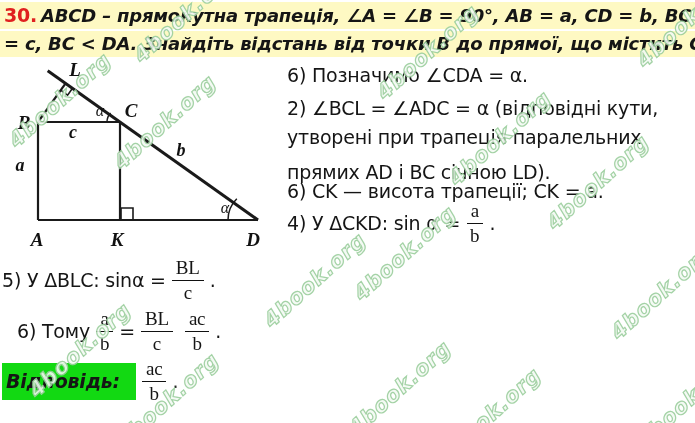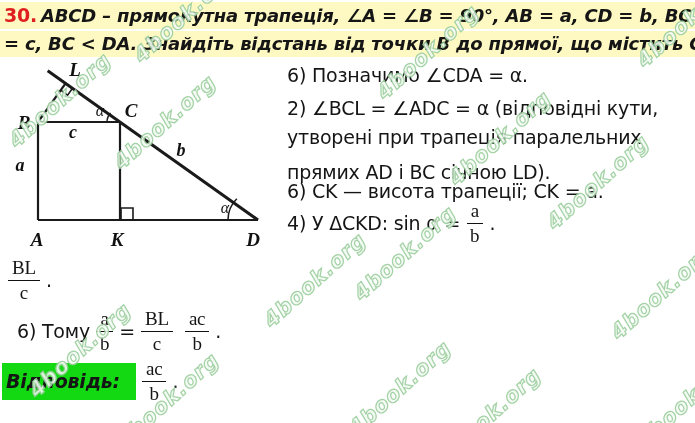--- a/index.html
+++ b/index.html
@@ -106,20 +106,21 @@
 <div class="sline frow" style="left:287px;top:202px;height:42px">
   <span>4) У ΔCKD: sin α =</span>
   <span class="frac">
     <span class="num">a</span>
     <span class="den">b</span>
   </span>
   <span>.</span>
 </div>
 
 <div class="sline frow" style="left:2px;top:256px;height:48px">
+  <span>5) У ΔBLC: sinα =</span>
   <span class="frac">
     <span class="num">BL</span>
     <span class="den">c</span>
   </span>
   <span>.</span>
 </div>
 
 <div class="sline frow" style="left:17px;top:308px;height:46px">
   <span>6) Тому</span>
   <span class="frac">

